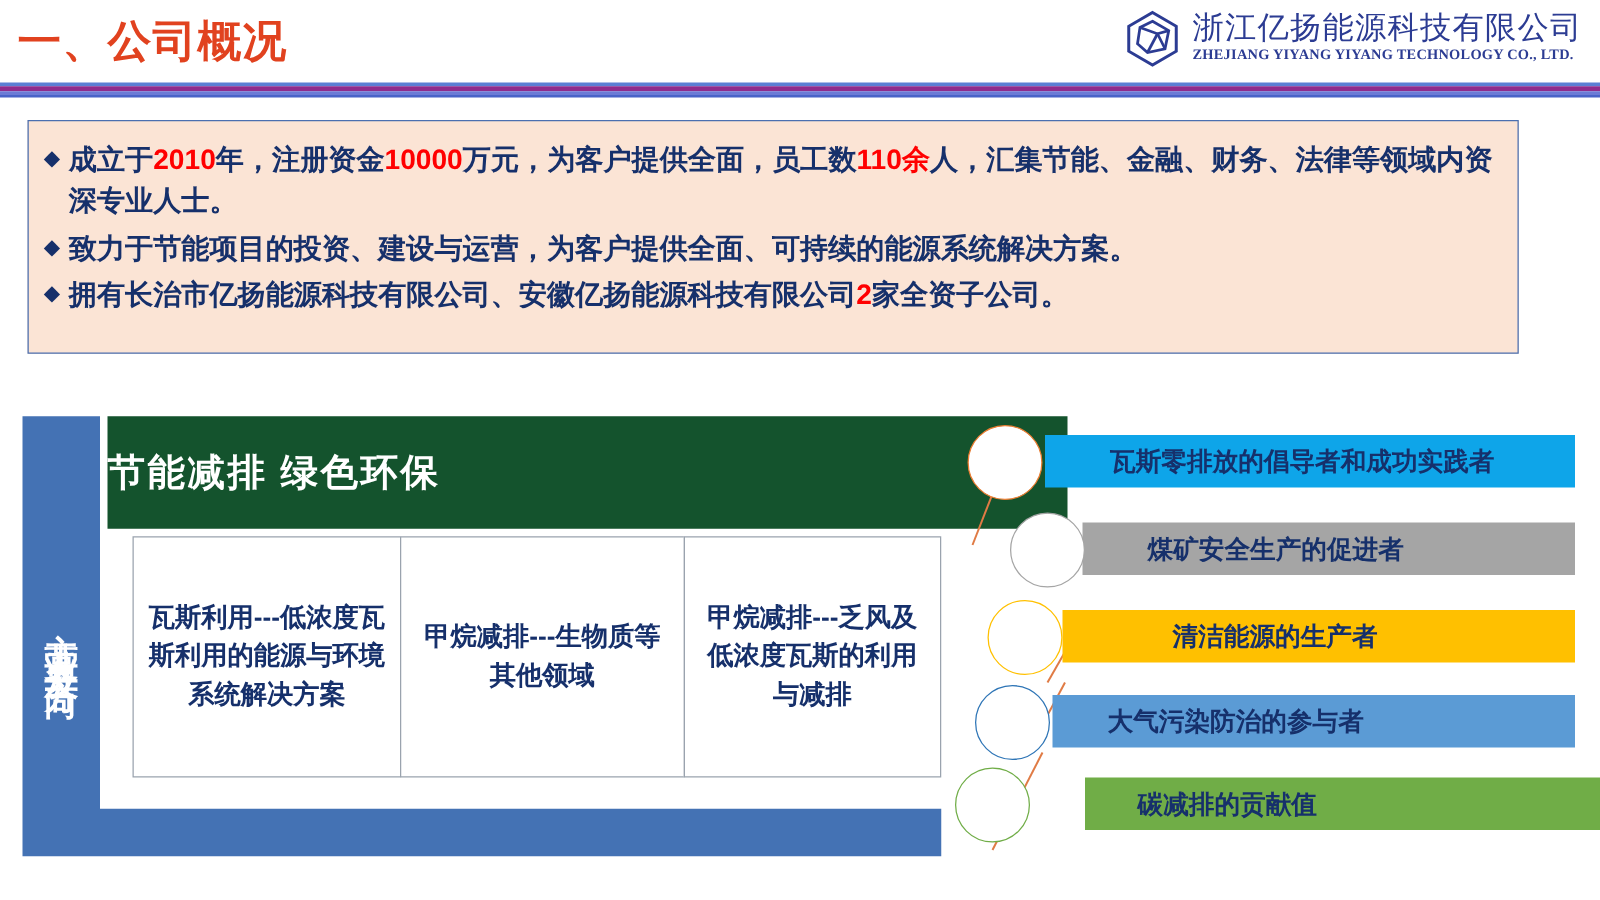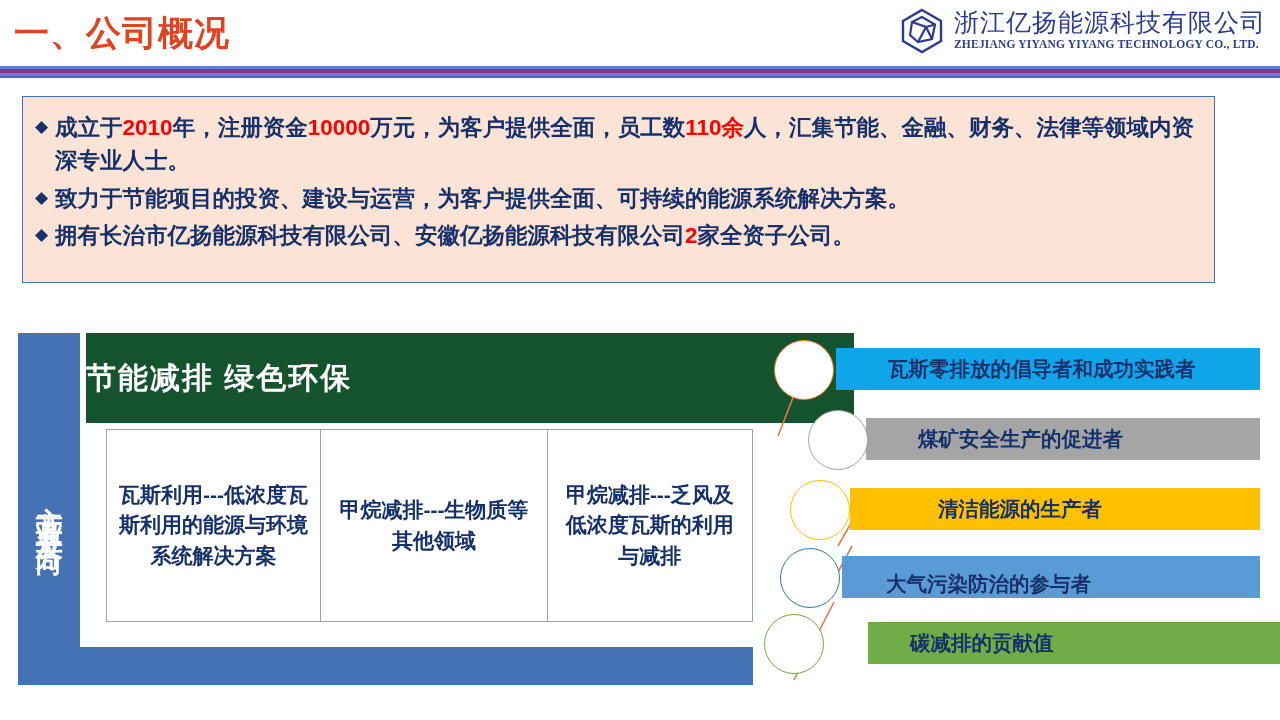--- a/index.html
+++ b/index.html
@@ -206,21 +206,21 @@
           </div>
         </div>
         <div class="tag-circle" style="left: 48px; top: 70px; border: 1.6px solid rgb(165, 165, 165);"></div>
         <div class="tag-row" style="left: 90px; top: 148px;">
           <div class="tag-bar" style="width: 410px; background: rgb(255, 192, 0); padding-left: 88px;">
             <span>清洁能源的生产者</span>
           </div>
         </div>
         <div class="tag-circle" style="left: 30px; top: 140px; border: 1.6px solid rgb(255, 192, 0);"></div>
         <div class="tag-row" style="left: 82px; top: 216px;">
-          <div class="tag-bar" style="width: 418px; background: rgb(91, 155, 213); padding-left: 44px; align-items: flex-end;">
+          <div class="tag-bar" style="width: 418px; background: rgb(91, 155, 213); padding-left: 44px;">
             <span>大气污染防治的参与者</span>
           </div>
         </div>
         <div class="tag-circle" style="left: 20px; top: 208px; border: 1.6px solid rgb(46, 117, 182);"></div>
         <div class="tag-row" style="left: 74px; top: 282px; padding-left: 34px;">
           <div class="tag-bar" style="width: 426px; background: rgb(112, 173, 71); padding-left: 42px;">
             <span>碳减排的贡献值</span>
           </div>
         </div>
         <div class="tag-circle" style="left: 4px; top: 274px; border: 1.6px solid rgb(112, 173, 71);"></div>

